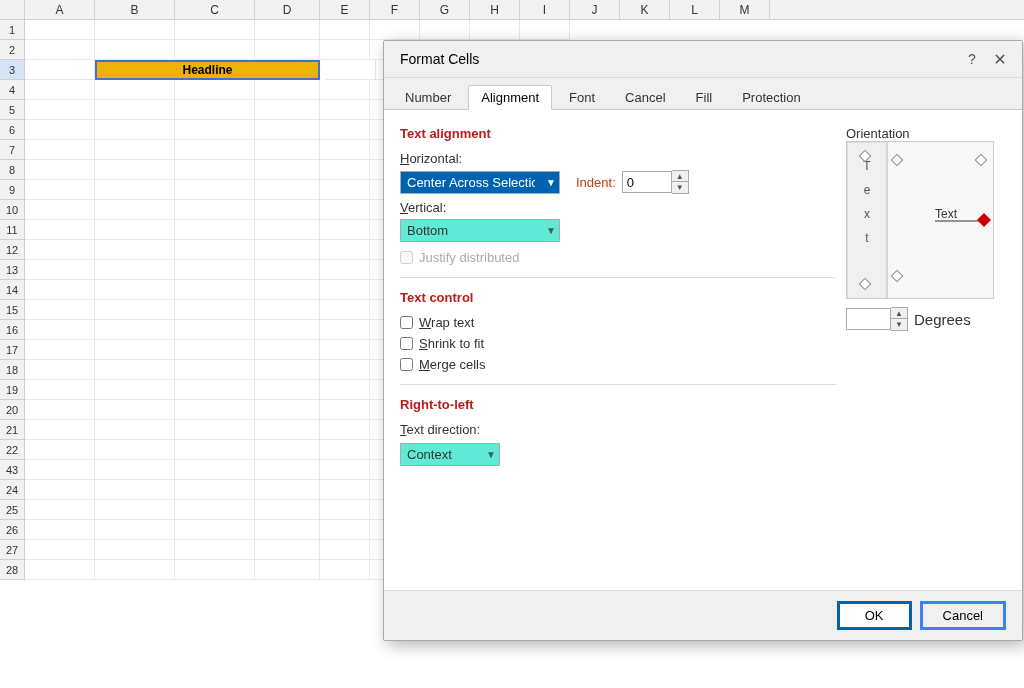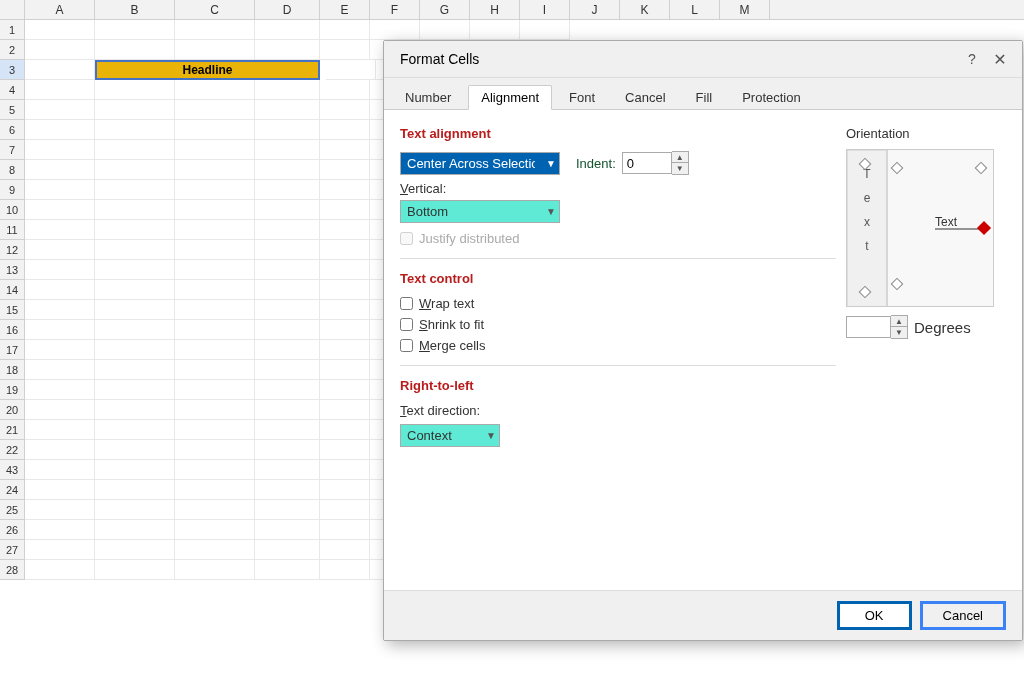--- a/index.html
+++ b/index.html
@@ -255,21 +255,21 @@
     }
 
     .indent-row {
       display: flex;
       align-items: center;
       gap: 6px;
     }
 
     .indent-label {
       font-size: 13px;
-      color: #14532d;
+      color: #c2410c;
     }
 
     .indent-spinner {
       display: flex;
       align-items: center;
     }
 
     .indent-input {
       width: 50px;
       height: 22px;
@@ -345,21 +345,20 @@
     .text-direction-row {
       display: flex;
       align-items: center;
       gap: 12px;
       margin-top: 6px;
     }
 
     .orientation-title {
       font-size: 13px;
       color: #333;
-      margin-bottom: 8px;
     }
 
     .degrees-row {
       display: flex;
       align-items: center;
       gap: 6px;
       margin-top: 8px;
     }
 
     .degrees-input-container {
@@ -817,20 +816,23 @@
       <div class="tab">Protection</div>
     </div>
 
     <div class="dialog-content">
       <div class="content-split">
         <div class="content-left">
 
           <div class="section-title">Text alignment</div>
 
           <div style="margin-bottom: 6px">
+            <div style="font-size:13px;color:#333;margin-bottom:4px">
+              <span style="text-decoration:underline">H</span>orizontal:
+            </div>
             <div style="display:flex;align-items:center;gap:16px">
               <div class="select-container">
                 <select class="form-select highlight horizontal-select">
                   <option>Center Across Selection</option>
                   <option>General</option>
                   <option>Left (Indent)</option>
                   <option>Center</option>
                   <option>Right (Indent)</option>
                   <option>Fill</option>
                   <option>Justify</option>

